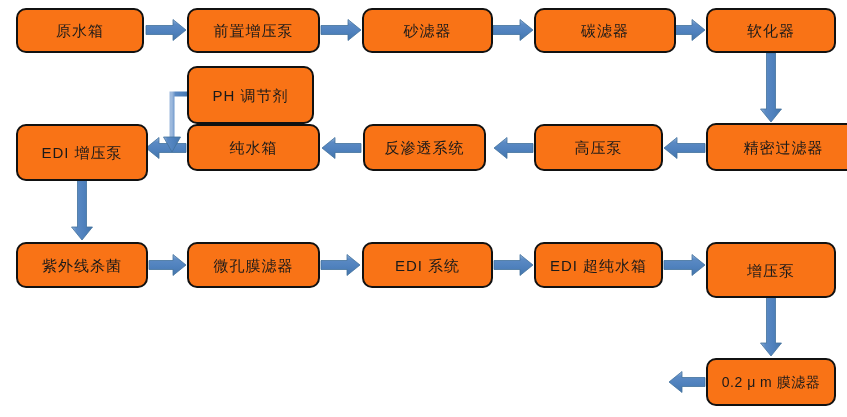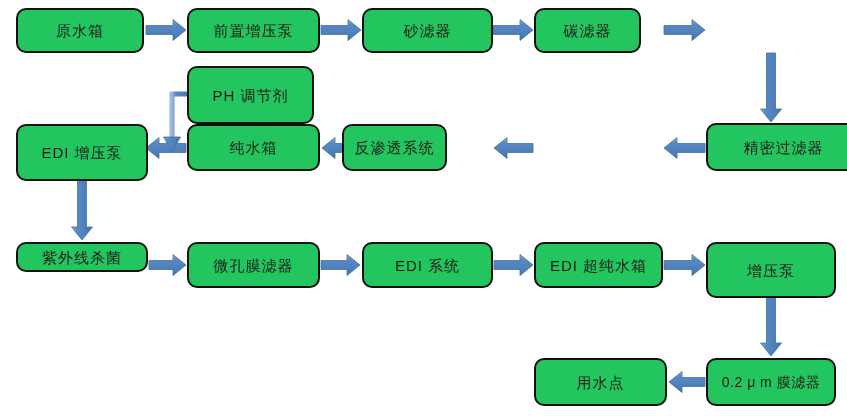--- a/index.html
+++ b/index.html
@@ -3,21 +3,21 @@
 <meta charset="utf-8">
 <style>
   html,body{margin:0;padding:0;background:#ffffff;}
   .canvas{
     position:relative;width:847px;height:417px;background:#ffffff;overflow:hidden;
     font-family:"Liberation Sans", sans-serif;
   }
   .arrow-layer{position:absolute;left:0;top:0;width:847px;height:417px;}
   .node{
     position:absolute;
-    background:#22c55e;
+    background:#f97316;
     border:2px solid #111111;
     border-radius:10px;
     display:flex;align-items:center;justify-content:center;
     box-sizing:border-box;
     z-index:2;
   }
   .node-label{
     color:#1a1a1a;font-size:15px;line-height:1;letter-spacing:1px;white-space:nowrap;
   }
   .node-label.small{font-size:14px;letter-spacing:0.5px;}
@@ -72,57 +72,60 @@
 
   <div class="node" style="left:16px;top:8px;width:128px;height:45px">
     <span class="node-label">原水箱</span>
   </div>
   <div class="node" style="left:362px;top:8px;width:131px;height:45px">
     <span class="node-label">砂滤器</span>
   </div>
   <div class="node" style="left:187px;top:8px;width:133px;height:45px">
     <span class="node-label">前置增压泵</span>
   </div>
-  <div class="node" style="left:534px;top:8px;width:107px;height:45px">
+  <div class="node" style="left:534px;top:8px;width:142px;height:45px">
     <span class="node-label">碳滤器</span>
+  </div>
+  <div class="node" style="left:706px;top:8px;width:130px;height:45px">
+    <span class="node-label">软化器</span>
   </div>
 
   <div class="node" style="left:187px;top:66px;width:127px;height:58px">
     <span class="node-label">PH 调节剂</span>
   </div>
 
   <div class="node" style="left:16px;top:124px;width:132px;height:57px">
     <span class="node-label">EDI 增压泵</span>
   </div>
   <div class="node" style="left:187px;top:124px;width:133px;height:47px">
     <span class="node-label">纯水箱</span>
   </div>
-  <div class="node" style="left:342px;top:124px;width:105px;height:47px">
+  <div class="node" style="left:363px;top:124px;width:123px;height:47px">
     <span class="node-label">反渗透系统</span>
+  </div>
+  <div class="node" style="left:534px;top:124px;width:129px;height:47px">
+    <span class="node-label">高压泵</span>
   </div>
   <div class="node" style="left:706px;top:123px;width:155px;height:48px">
     <span class="node-label">精密过滤器</span>
   </div>
 
-  <div class="node" style="left:16px;top:242px;width:132px;height:30px">
+  <div class="node" style="left:16px;top:242px;width:132px;height:46px">
     <span class="node-label">紫外线杀菌</span>
   </div>
   <div class="node" style="left:187px;top:242px;width:133px;height:46px">
     <span class="node-label">微孔膜滤器</span>
   </div>
   <div class="node" style="left:362px;top:242px;width:131px;height:46px">
     <span class="node-label">EDI 系统</span>
   </div>
   <div class="node" style="left:534px;top:242px;width:129px;height:46px">
     <span class="node-label">EDI 超纯水箱</span>
   </div>
   <div class="node" style="left:706px;top:242px;width:130px;height:56px">
     <span class="node-label">增压泵</span>
   </div>
 
-  <div class="node" style="left:534px;top:358px;width:133px;height:48px">
-    <span class="node-label">用水点</span>
-  </div>
   <div class="node" style="left:706px;top:358px;width:130px;height:48px">
     <span class="node-label small">0.2 μ m 膜滤器</span>
   </div>
 
 </div>
 
 </body></html>

